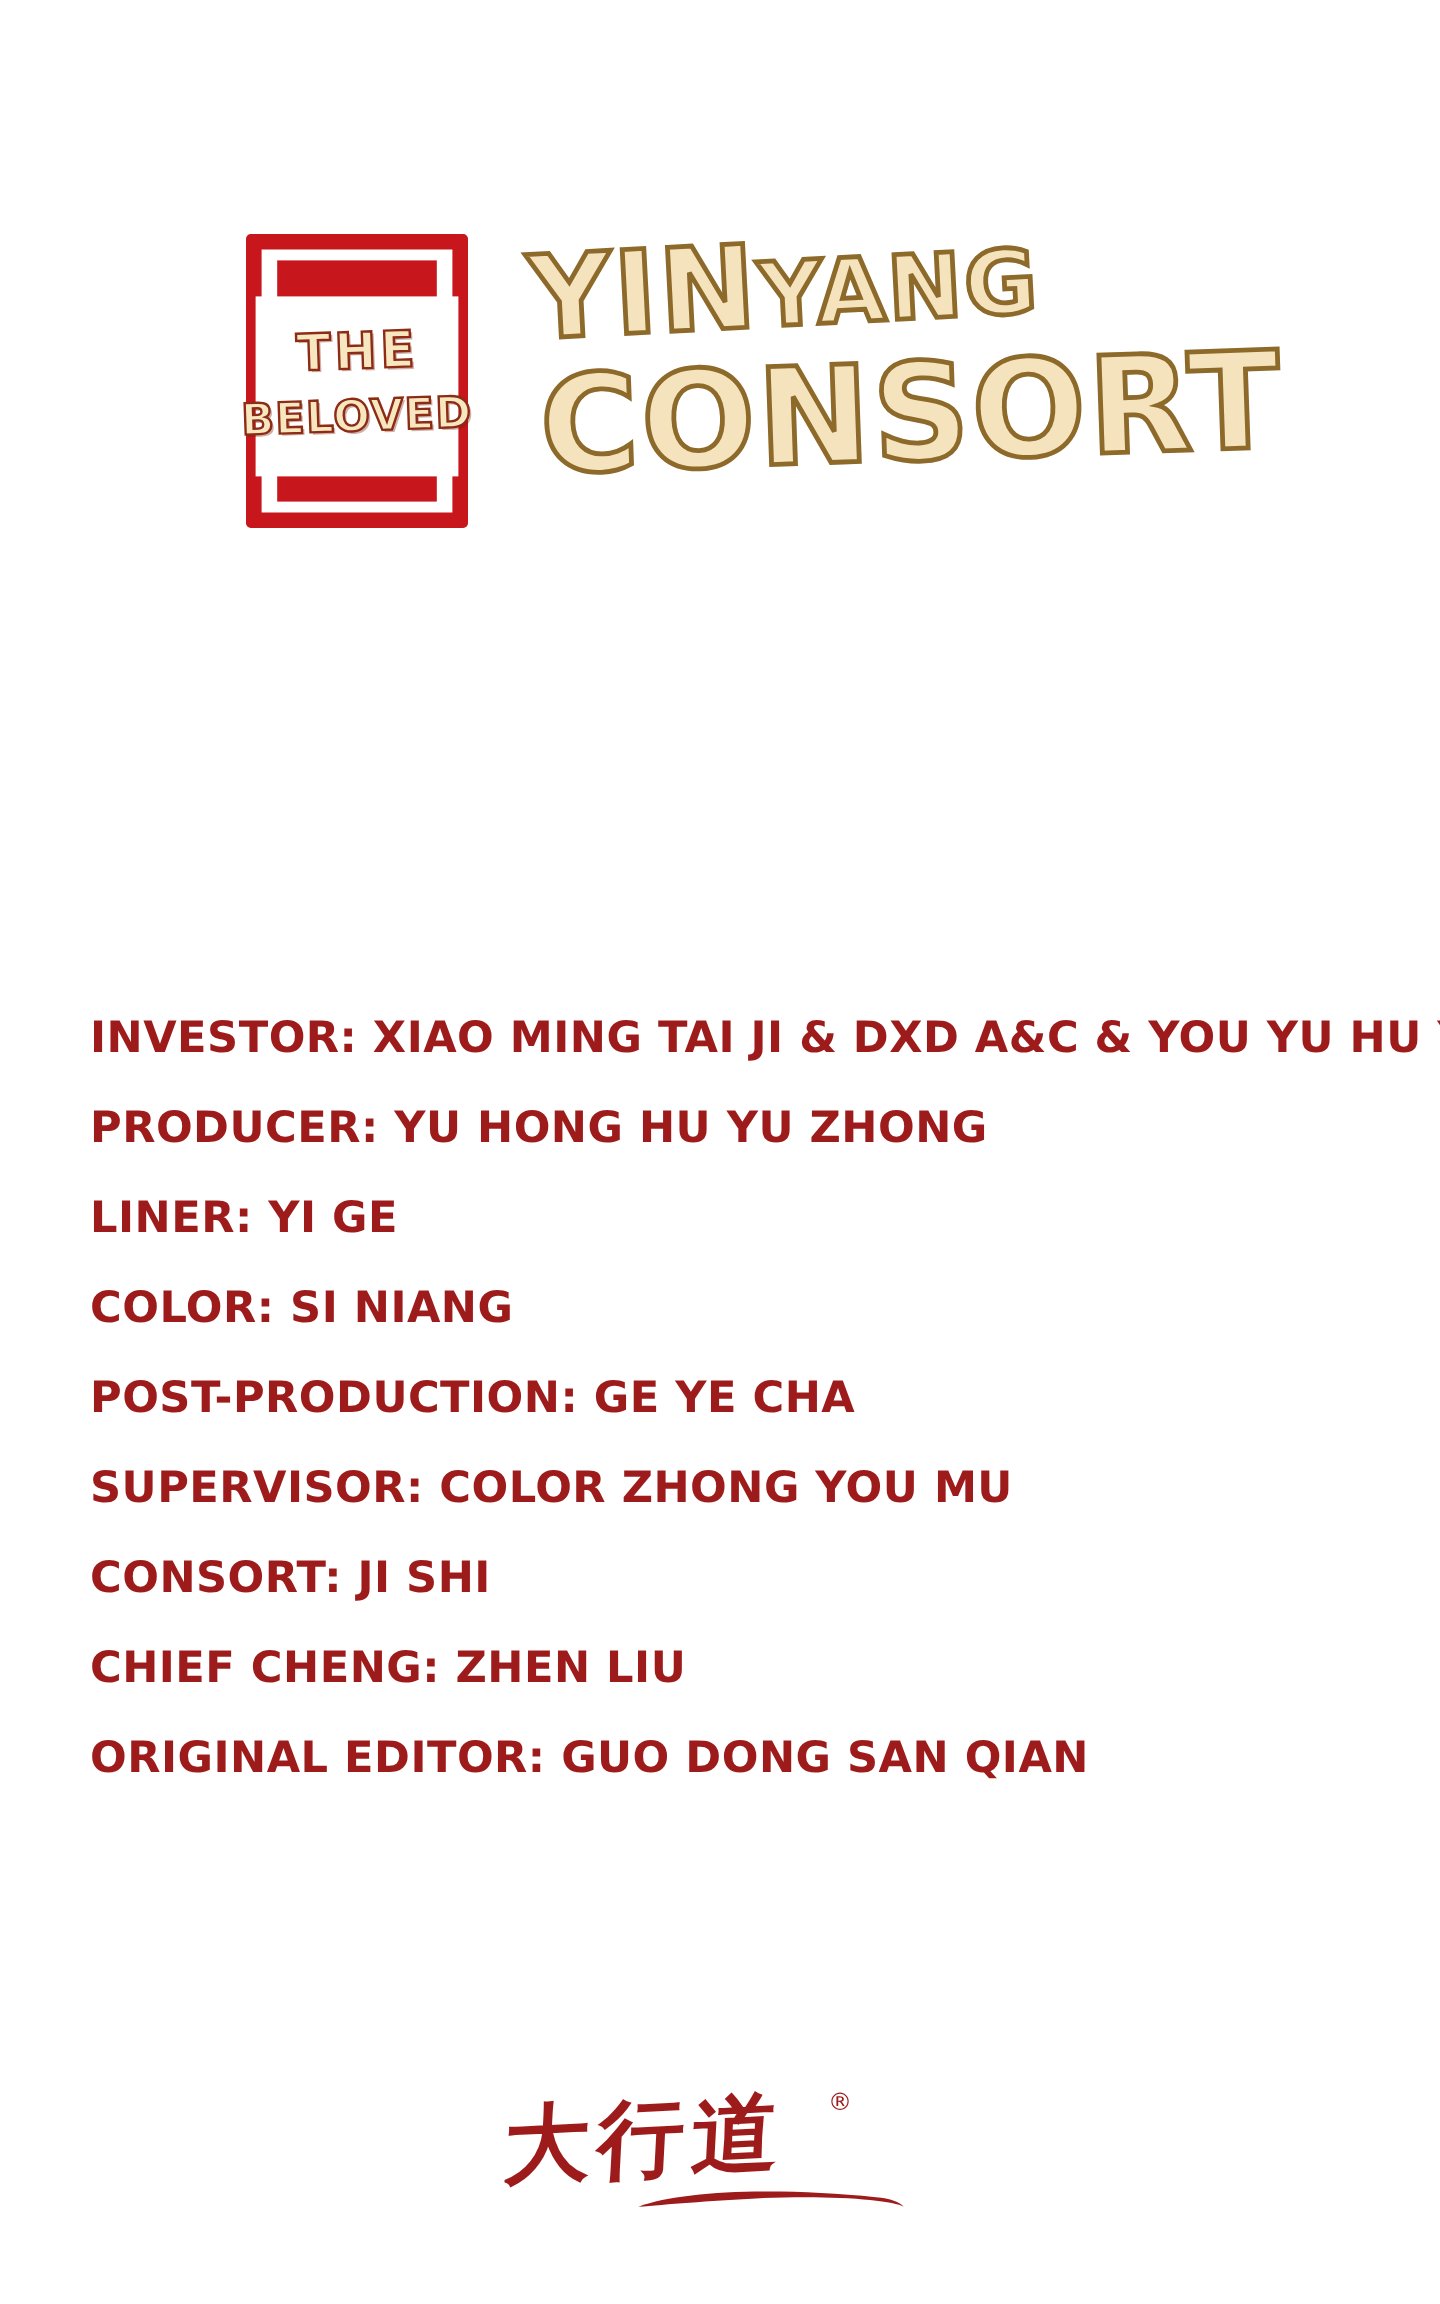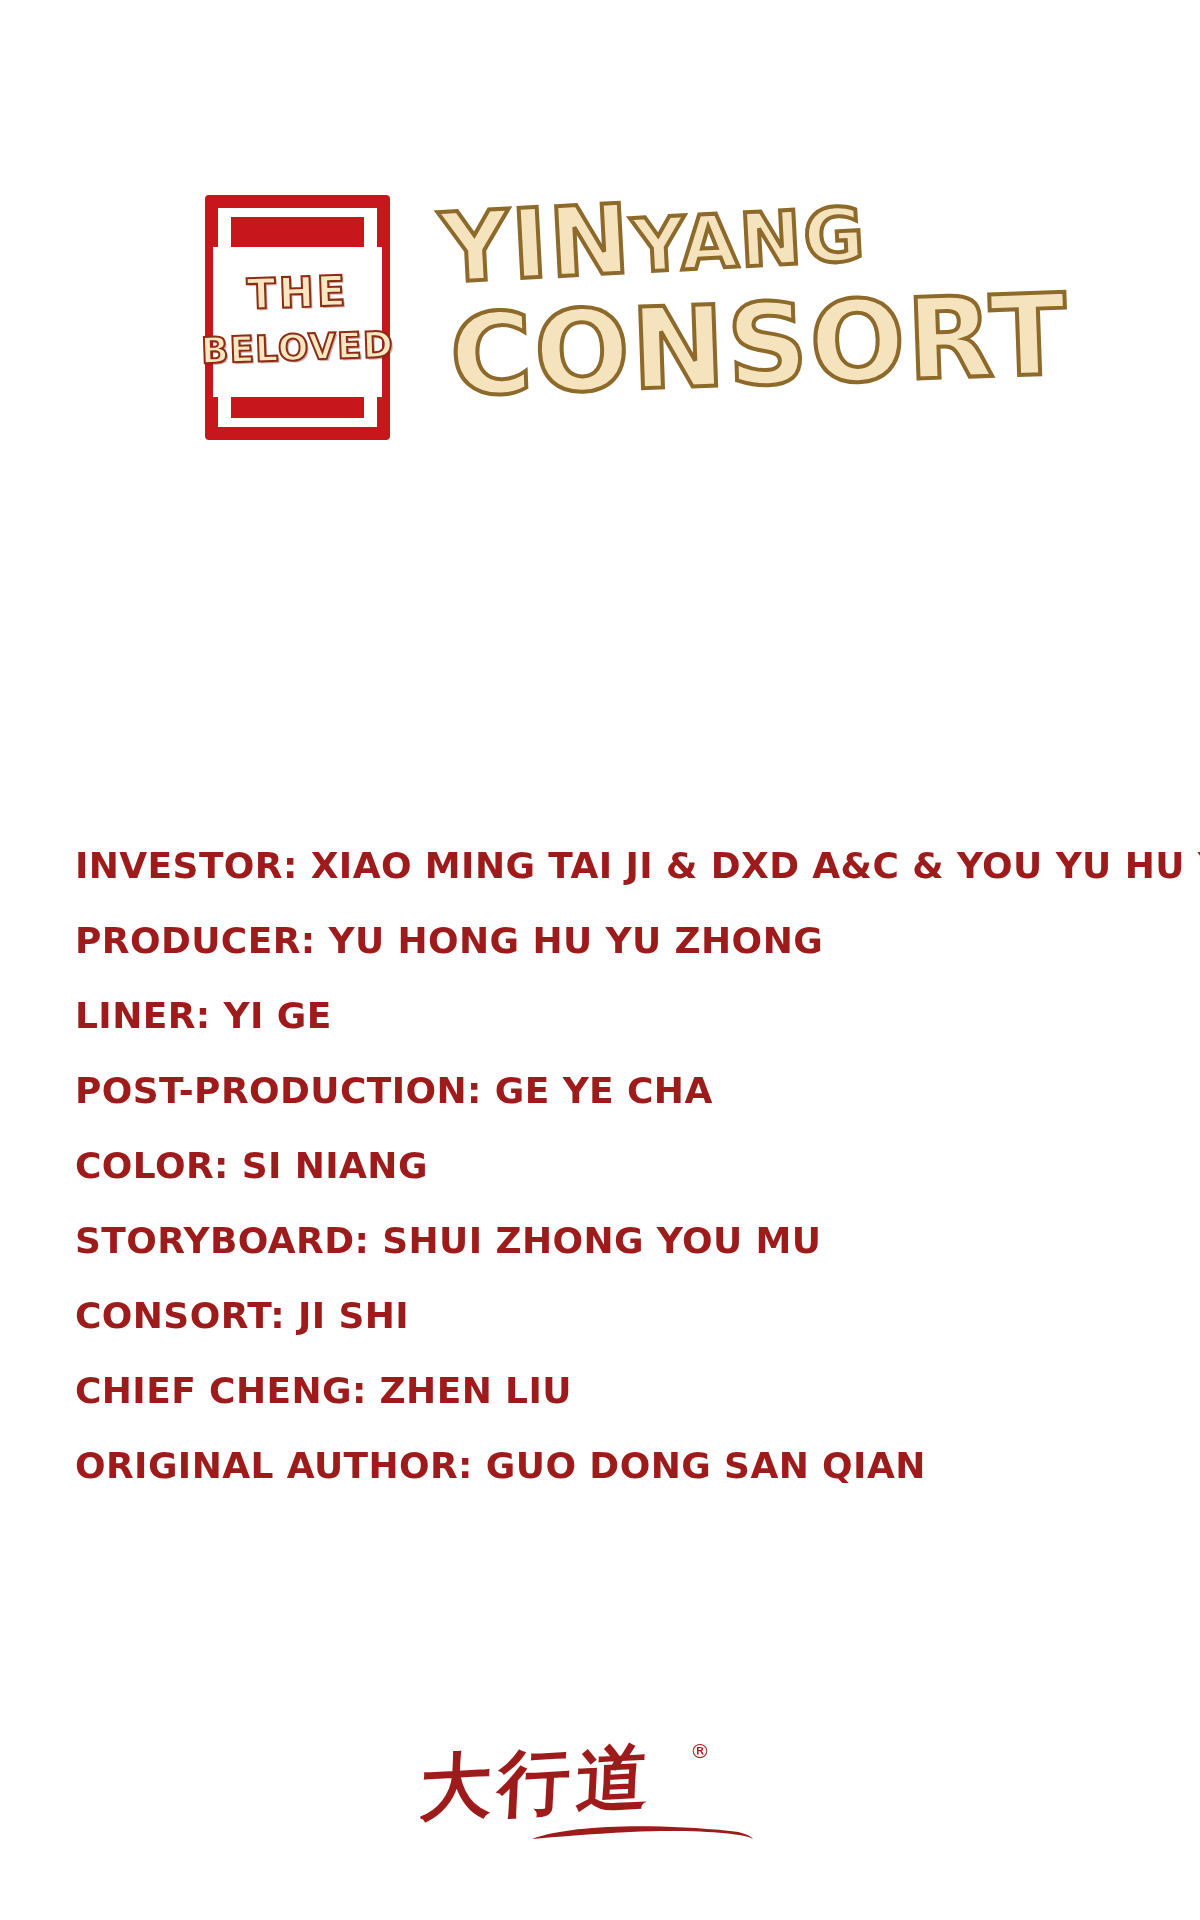--- a/index.html
+++ b/index.html
@@ -196,26 +196,26 @@
     </div>
     <div class="mt-line mt-line-2">CONSORT</div>
   </div>
 
 </div>
 
 <div class="credits">
   <div class="credit-line">INVESTOR: XIAO MING TAI JI &amp; DXD A&amp;C &amp; YOU YU HU YU</div>
   <div class="credit-line">PRODUCER: YU HONG HU YU ZHONG</div>
   <div class="credit-line">LINER: YI GE</div>
+  <div class="credit-line">COLOR: SI NIANG</div>
   <div class="credit-line">POST-PRODUCTION: GE YE CHA</div>
-  <div class="credit-line">COLOR: SI NIANG</div>
-  <div class="credit-line">STORYBOARD: SHUI ZHONG YOU MU</div>
+  <div class="credit-line">SUPERVISOR: COLOR ZHONG YOU MU</div>
   <div class="credit-line">CONSORT: JI SHI</div>
   <div class="credit-line">CHIEF CHENG: ZHEN LIU</div>
-  <div class="credit-line">ORIGINAL AUTHOR: GUO DONG SAN QIAN</div>
+  <div class="credit-line">ORIGINAL EDITOR: GUO DONG SAN QIAN</div>
 </div>
 
 <div class="studio">
   <div class="studio-cn">大行道</div>
   <div class="studio-reg">®</div>
   <svg class="studio-swoosh" viewBox="0 0 225 26">
     <path d="M2 18 C 40 4, 120 2, 200 10 C 212 11, 220 14, 223 18 C 214 12, 160 8, 100 11 C 60 13, 25 16, 2 18 Z" fill="#9e1b1b"></path>
   </svg>
 </div>
 

